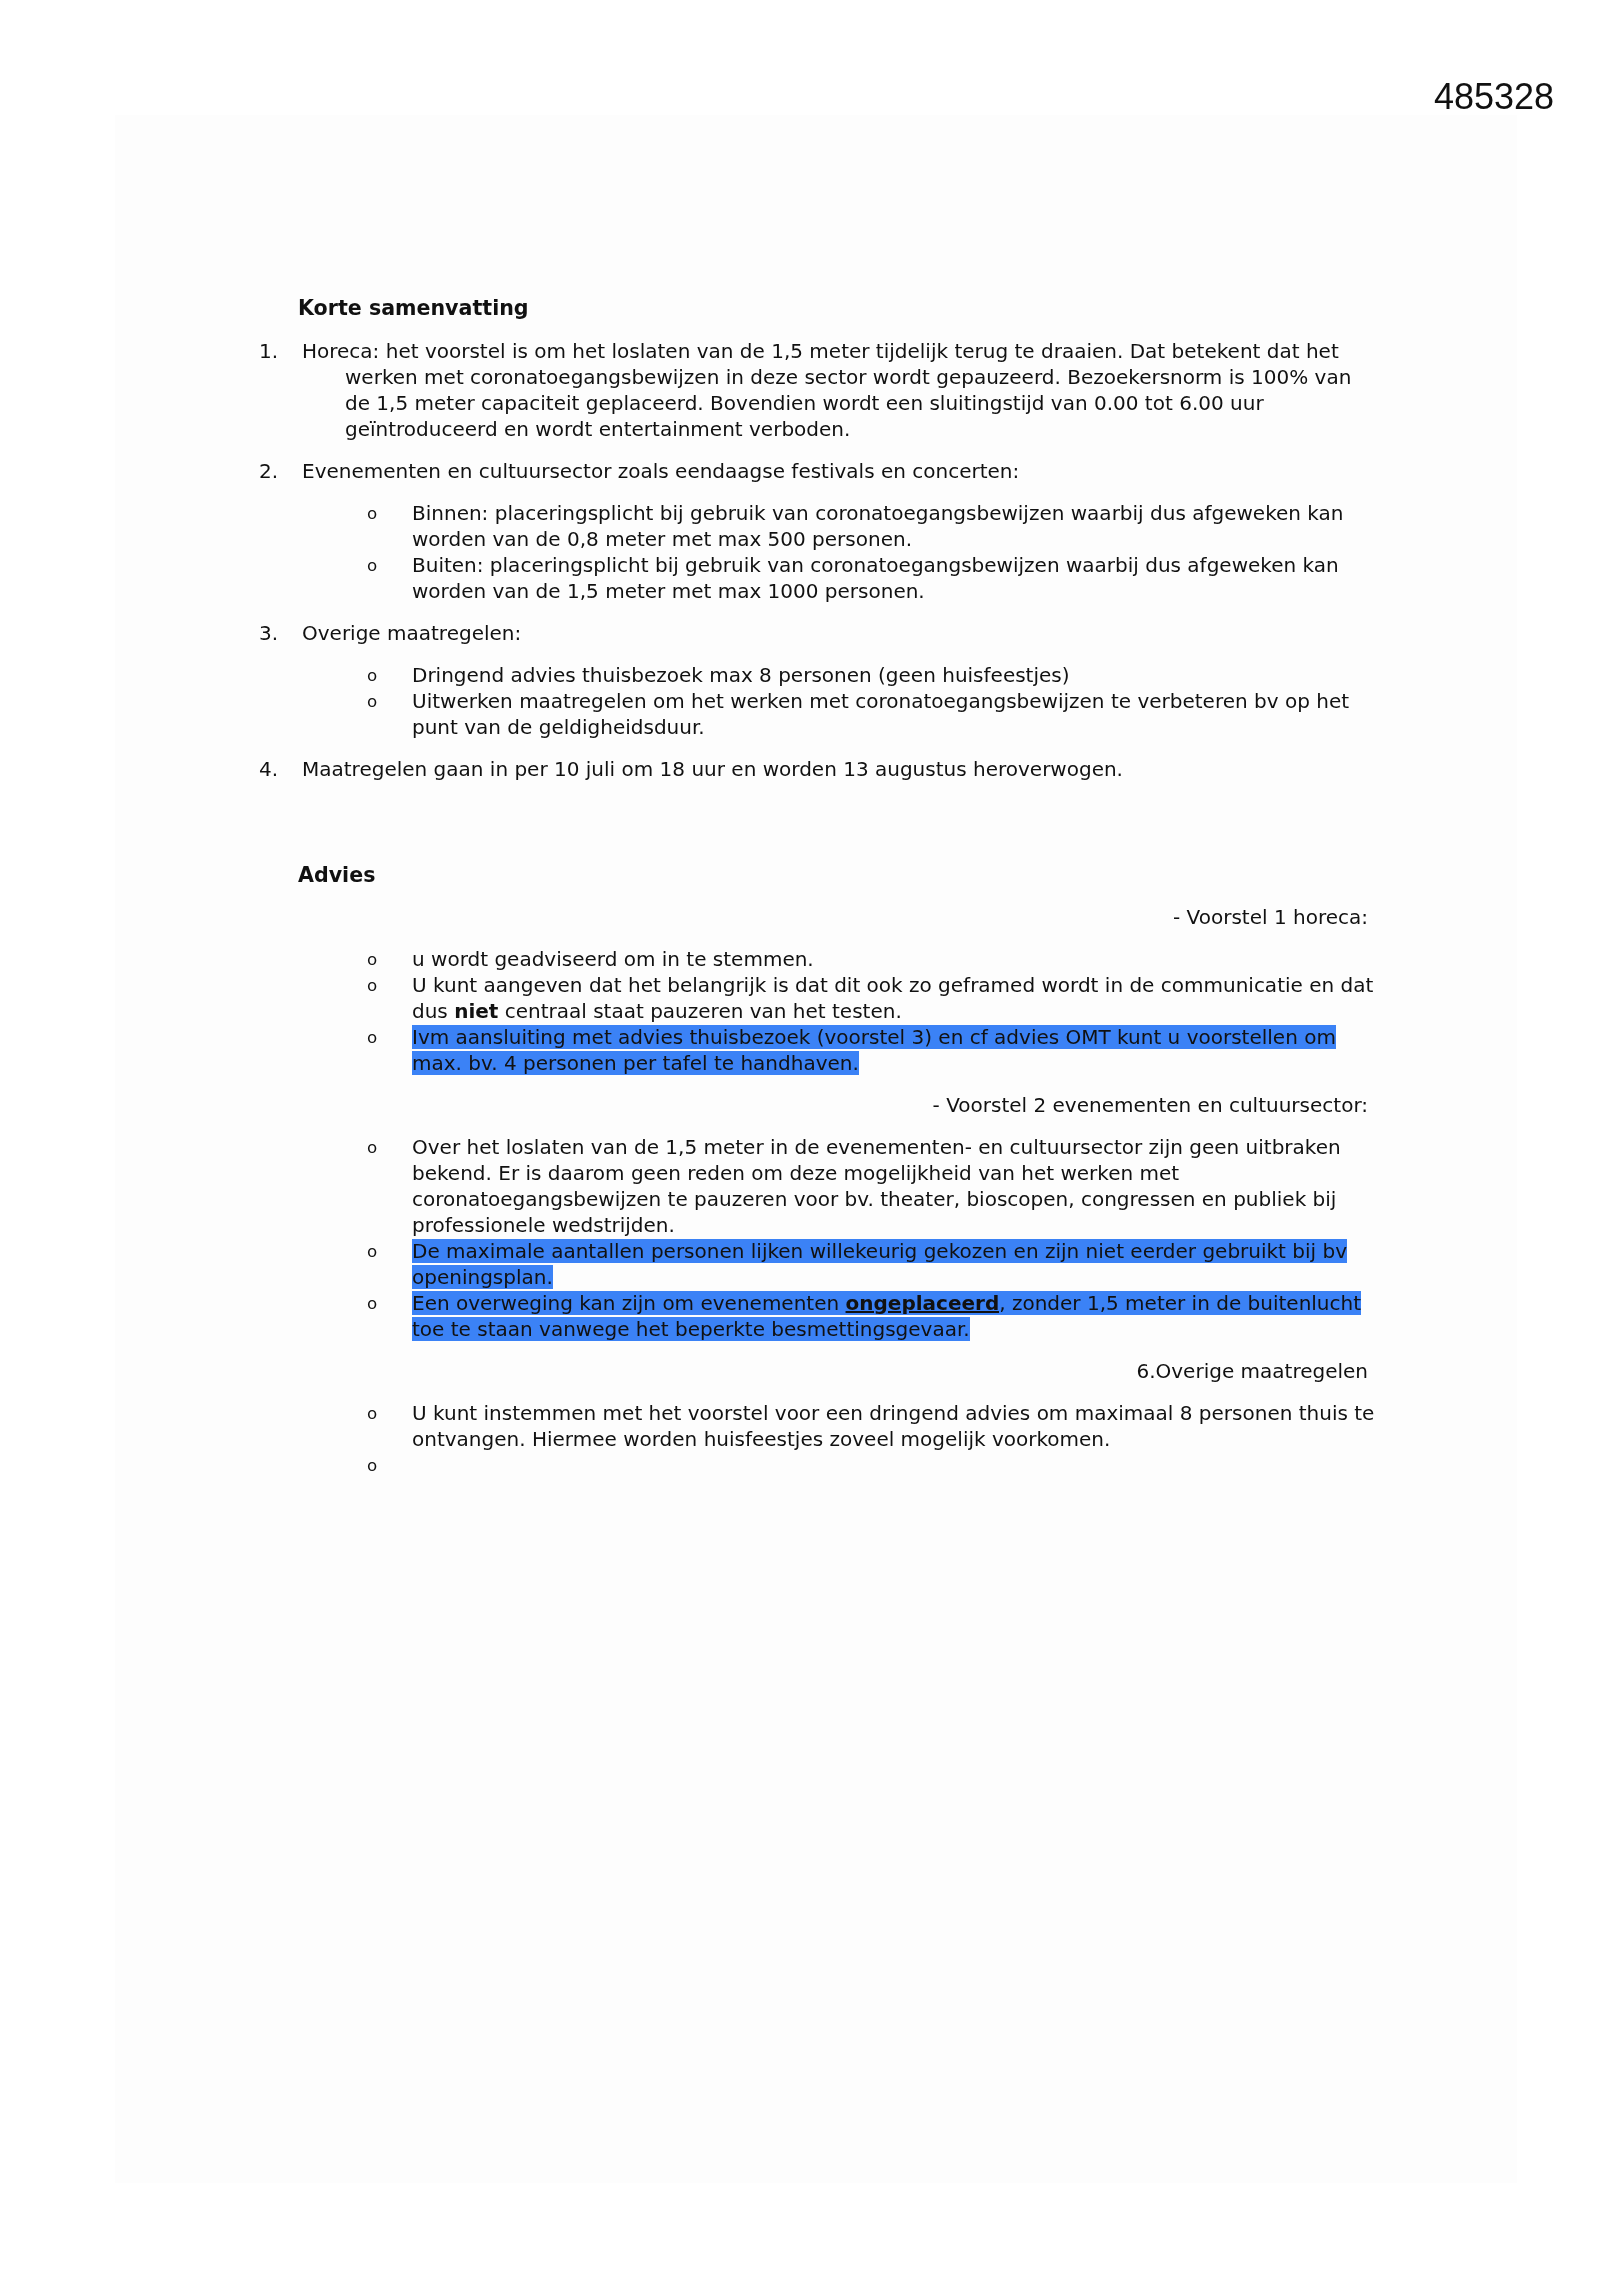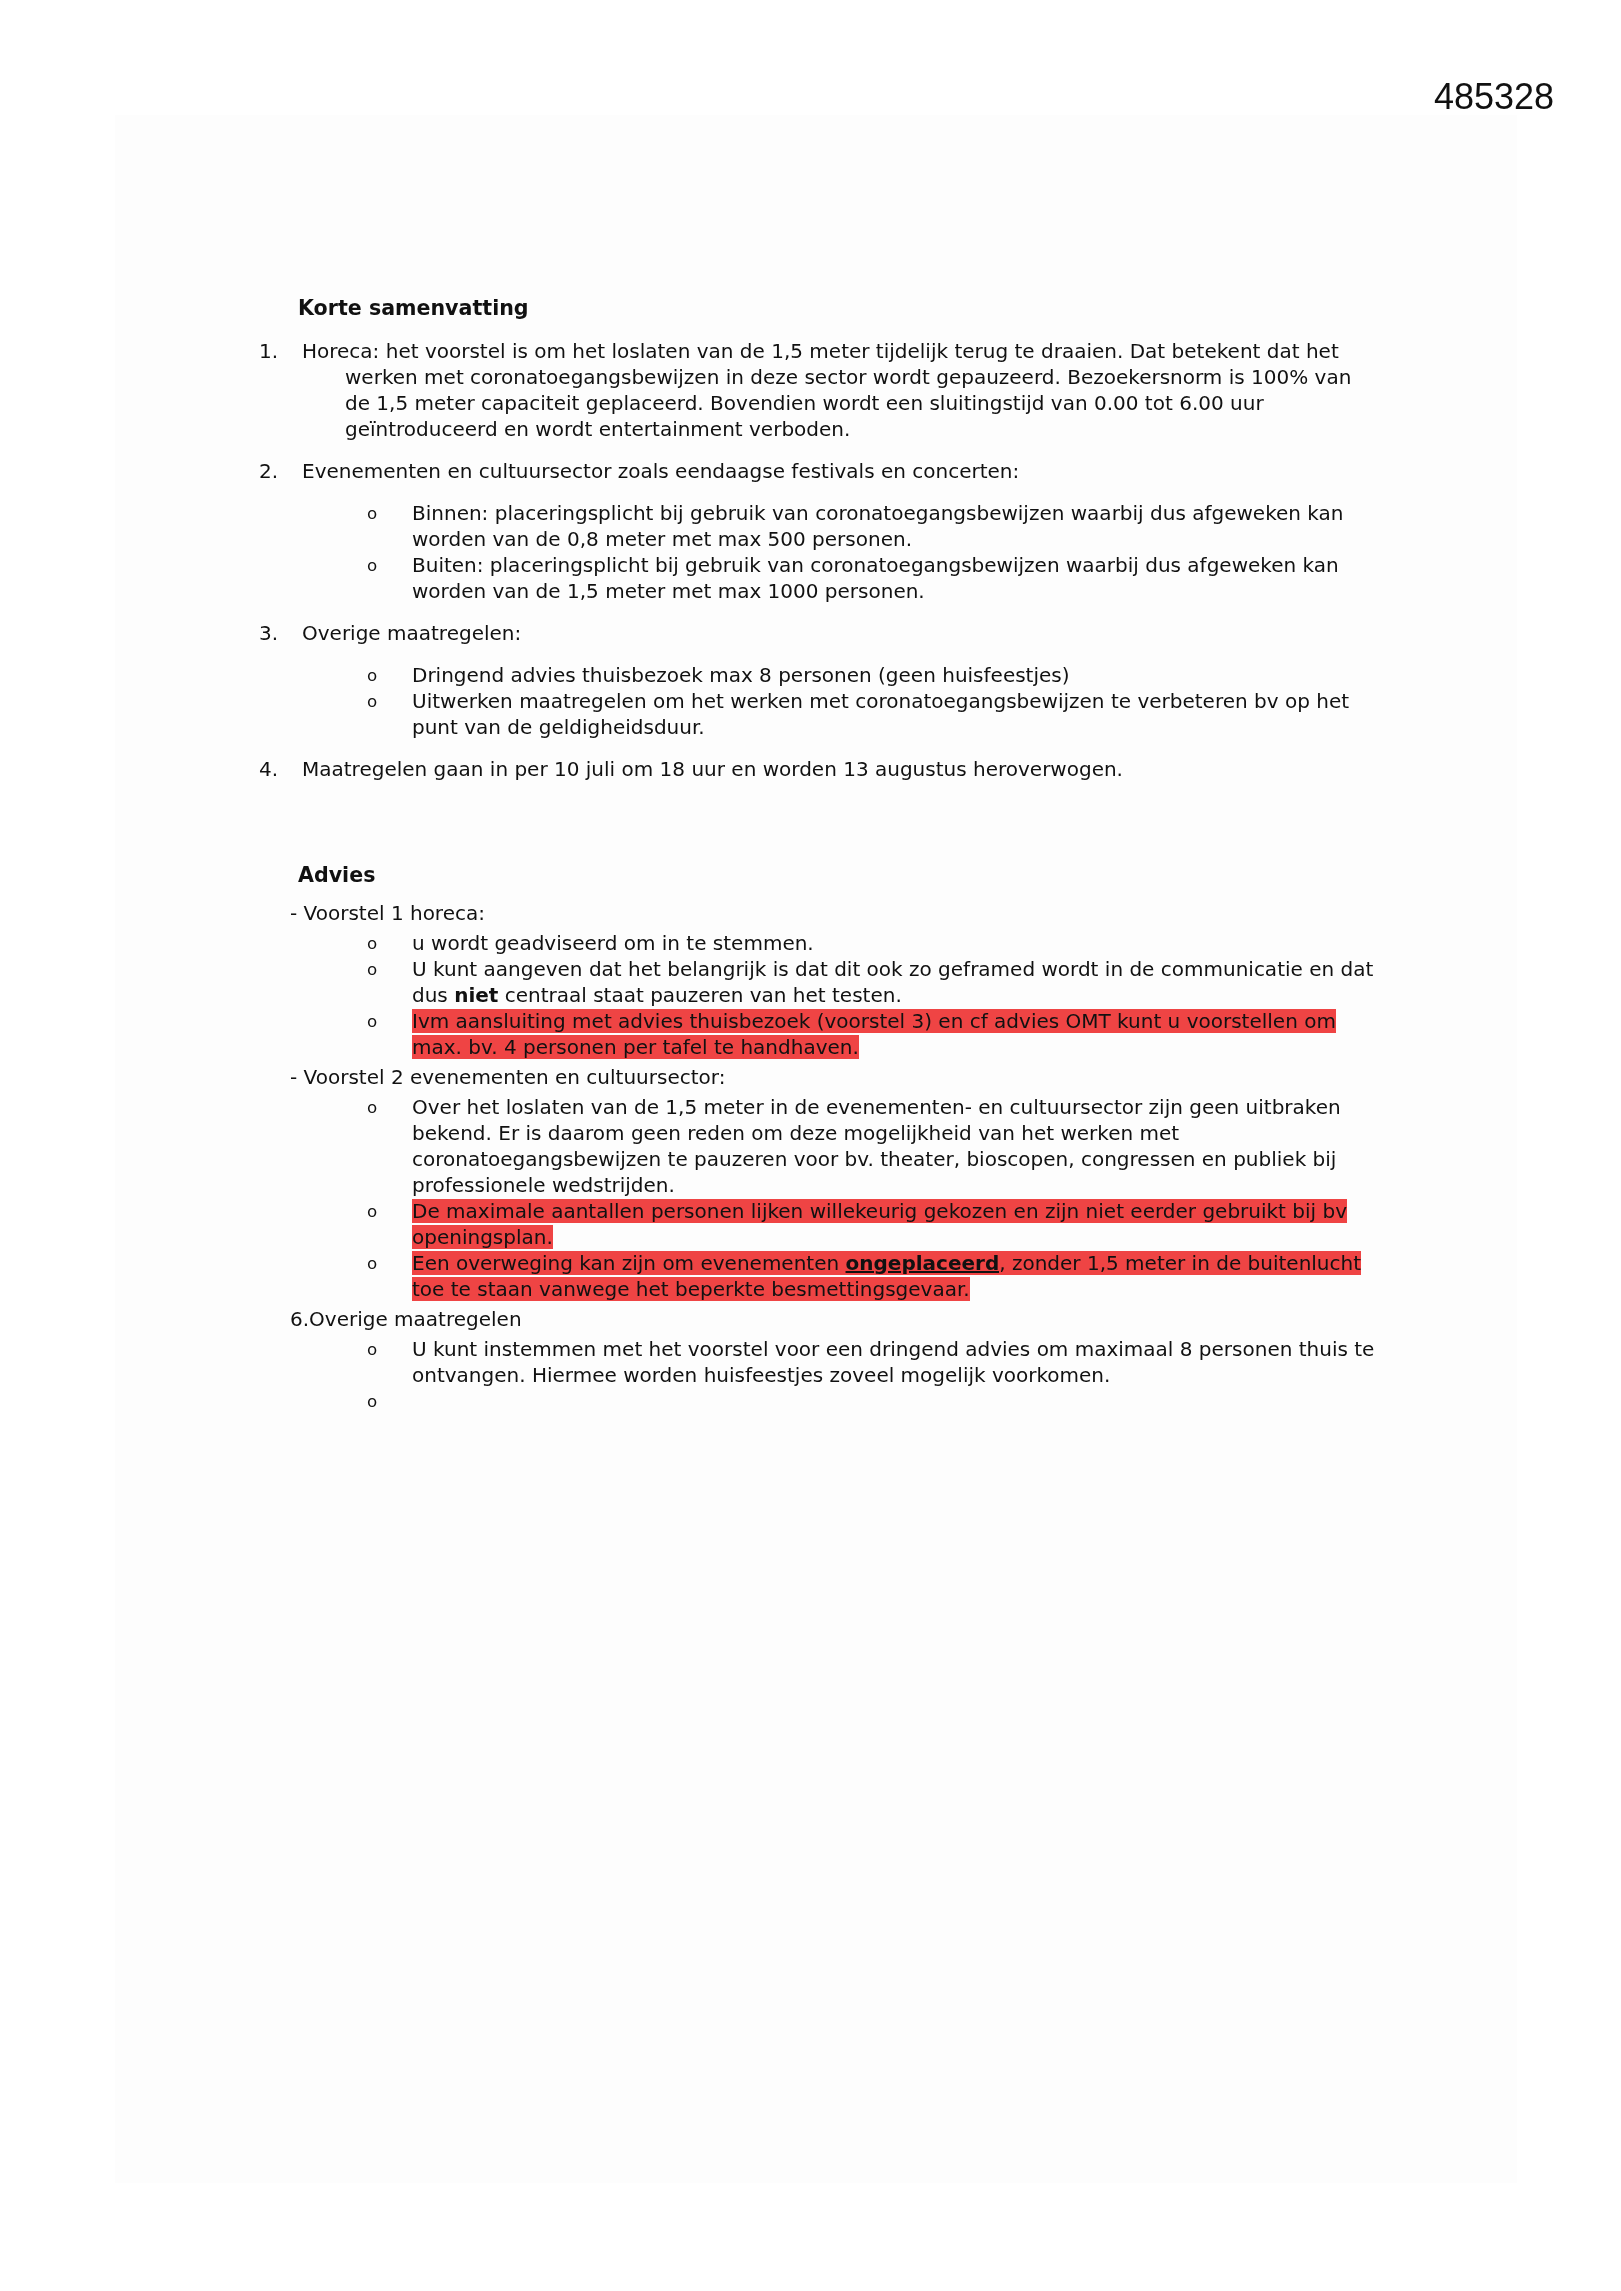--- a/index.html
+++ b/index.html
@@ -43,33 +43,33 @@
       line-height: 25.5px;
       margin: 12px;
     }
     .numbered {
       position: relative;
       padding-left: 43px;
       text-indent: -43px;
       margin: 16px;
     }
     .numbered .num { display: inline-block; }
-    .dash-item { margin: 4px; }
+    .dash-item { margin: 16px; text-align: right; }
     .bullet {
       position: relative;
       padding-left: 126px;
       margin: 0;
     }
     .bullet .marker {
       position: absolute;
       left: 81px;
       top: 0;
       font-size: 16.7px;
     }
-    .hl { background: #ef4444; }
+    .hl { background: #3b82f6; }
     .bold { font-weight: bold; }
     .bold-underline { font-weight: bold; text-decoration: underline; }
     .gap-large { height: 53px; }
   </style>
 </head>
 <body>
 
 <div class="page-shade"></div>
 
 <div class="doc-number">485328</div>

